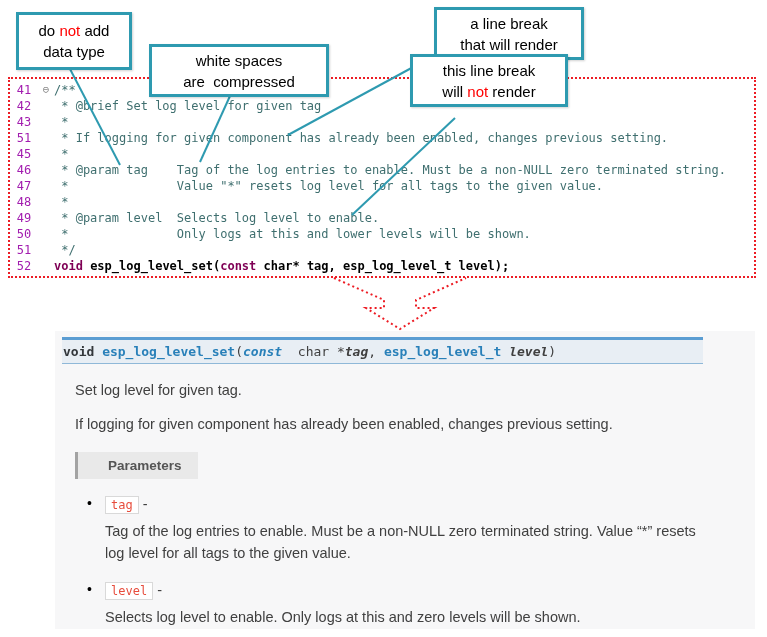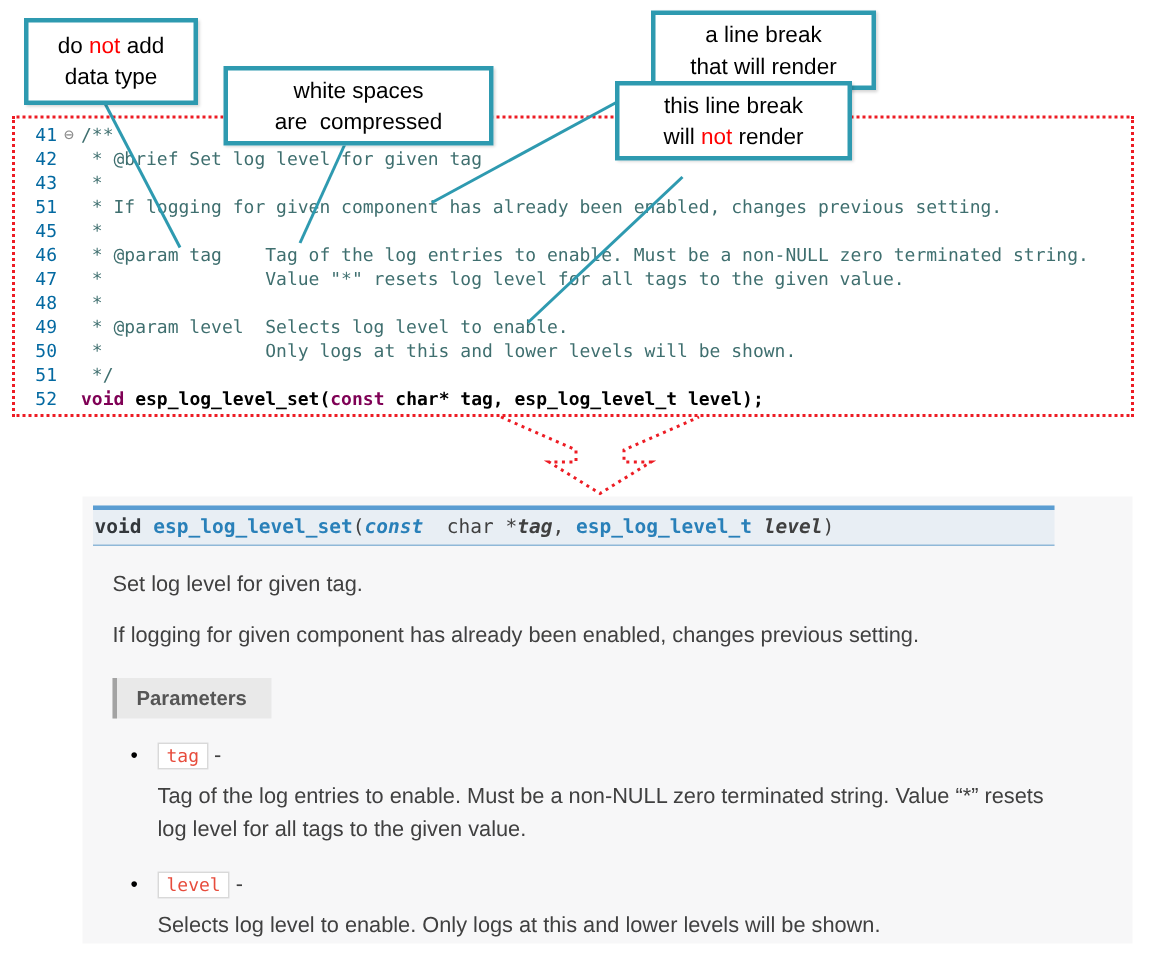--- a/index.html
+++ b/index.html
@@ -16,21 +16,21 @@
   .c1{left:16px;top:12px;width:110px;height:52px;}
   .c2{left:149px;top:44px;width:174px;height:47px;}
   .c3{left:434px;top:7px;width:144px;height:47px;}
   .c4{left:410px;top:54px;width:152px;height:47px;}
 
   
   .code-box{position:absolute;left:8px;top:77px;width:744px;height:194px;
             border:2px dotted #ed1c24;background:#fff;padding-top:3px;z-index:1;box-sizing:content-box;}
   .code-line{display:flex;height:16px;line-height:16px;
              font-family:"DejaVu Sans Mono",monospace;font-size:12px;}
-  .gutter{width:28px;text-align:right;color:#0369a1;flex:none;}
+  .gutter{width:28px;text-align:center;color:#a21caf;flex:none;}
   .fold,.fold-spacer{width:16px;flex:none;text-align:center;color:#8a8a8a;font-size:11px;}
   .ctext{white-space:pre;color:#3f6f6f;}
   .kw{color:#7f0055;font-weight:bold;}
   .code-plain{color:#000;font-weight:bold;}
 
   
   .overlay{position:absolute;left:0;top:0;z-index:4;pointer-events:none;}
   .leader{stroke:#2e9ab0;stroke-width:2;}
   .arrow{stroke:#ed1c24;stroke-width:2;fill:none;stroke-dasharray:2 3;}
 
@@ -41,21 +41,21 @@
            font-family:"DejaVu Sans Mono",monospace;font-size:13px;color:#404040;}
   .sig-ret{font-weight:bold;color:#33373b;}
   .sig-name{font-weight:bold;color:#2980b9;}
   .sig-kw{font-weight:bold;font-style:italic;color:#2980b9;}
   .sig-param{font-weight:bold;font-style:italic;color:#404040;}
   .sig-type{font-weight:bold;color:#2980b9;}
   .doc-body{padding:0 20px;font-size:14.5px;color:#404040;}
   .brief{margin-top:18px;}
   .detail{margin-top:18px;}
   .params-label{display:inline-block;margin-top:20px;background:#e9e9e9;
-                border-left:3px solid #a3a3a3;padding:6px 16px 6px 13px;
+                border-left:3px solid #a3a3a3;padding:6px 16px 6px 30px;
                 font-weight:bold;font-size:13.5px;color:#555;}
   .param-item{margin-top:17px;padding-left:30px;position:relative;}
   .bullet{position:absolute;left:12px;top:-1px;font-size:14px;color:#000;}
   .badge{font-family:"DejaVu Sans Mono",monospace;font-size:12px;color:#e74c3c;
          background:#fff;border:1px solid #d9d9d9;padding:1px 5px;}
   .dash{color:#404040;}
   .param-desc{margin-top:8px;line-height:1.55;max-width:612px;}
 </style>
 </head>
 <body>
@@ -163,18 +163,18 @@
 
       <div class="param-item">
         <span class="bullet">•</span>
         <span class="badge">tag</span><span class="dash"> -</span>
         <div class="param-desc">Tag of the log entries to enable. Must be a non-NULL zero terminated string. Value “*” resets log level for all tags to the given value.</div>
       </div>
 
       <div class="param-item">
         <span class="bullet">•</span>
         <span class="badge">level</span><span class="dash"> -</span>
-        <div class="param-desc">Selects log level to enable. Only logs at this and lower levels will be shown.</div>
+        <div class="param-desc">Selects log level to enable. Only logs at this and zero levels will be shown.</div>
       </div>
     </div>
   </div>
 
 </div>
 
 </body></html>

